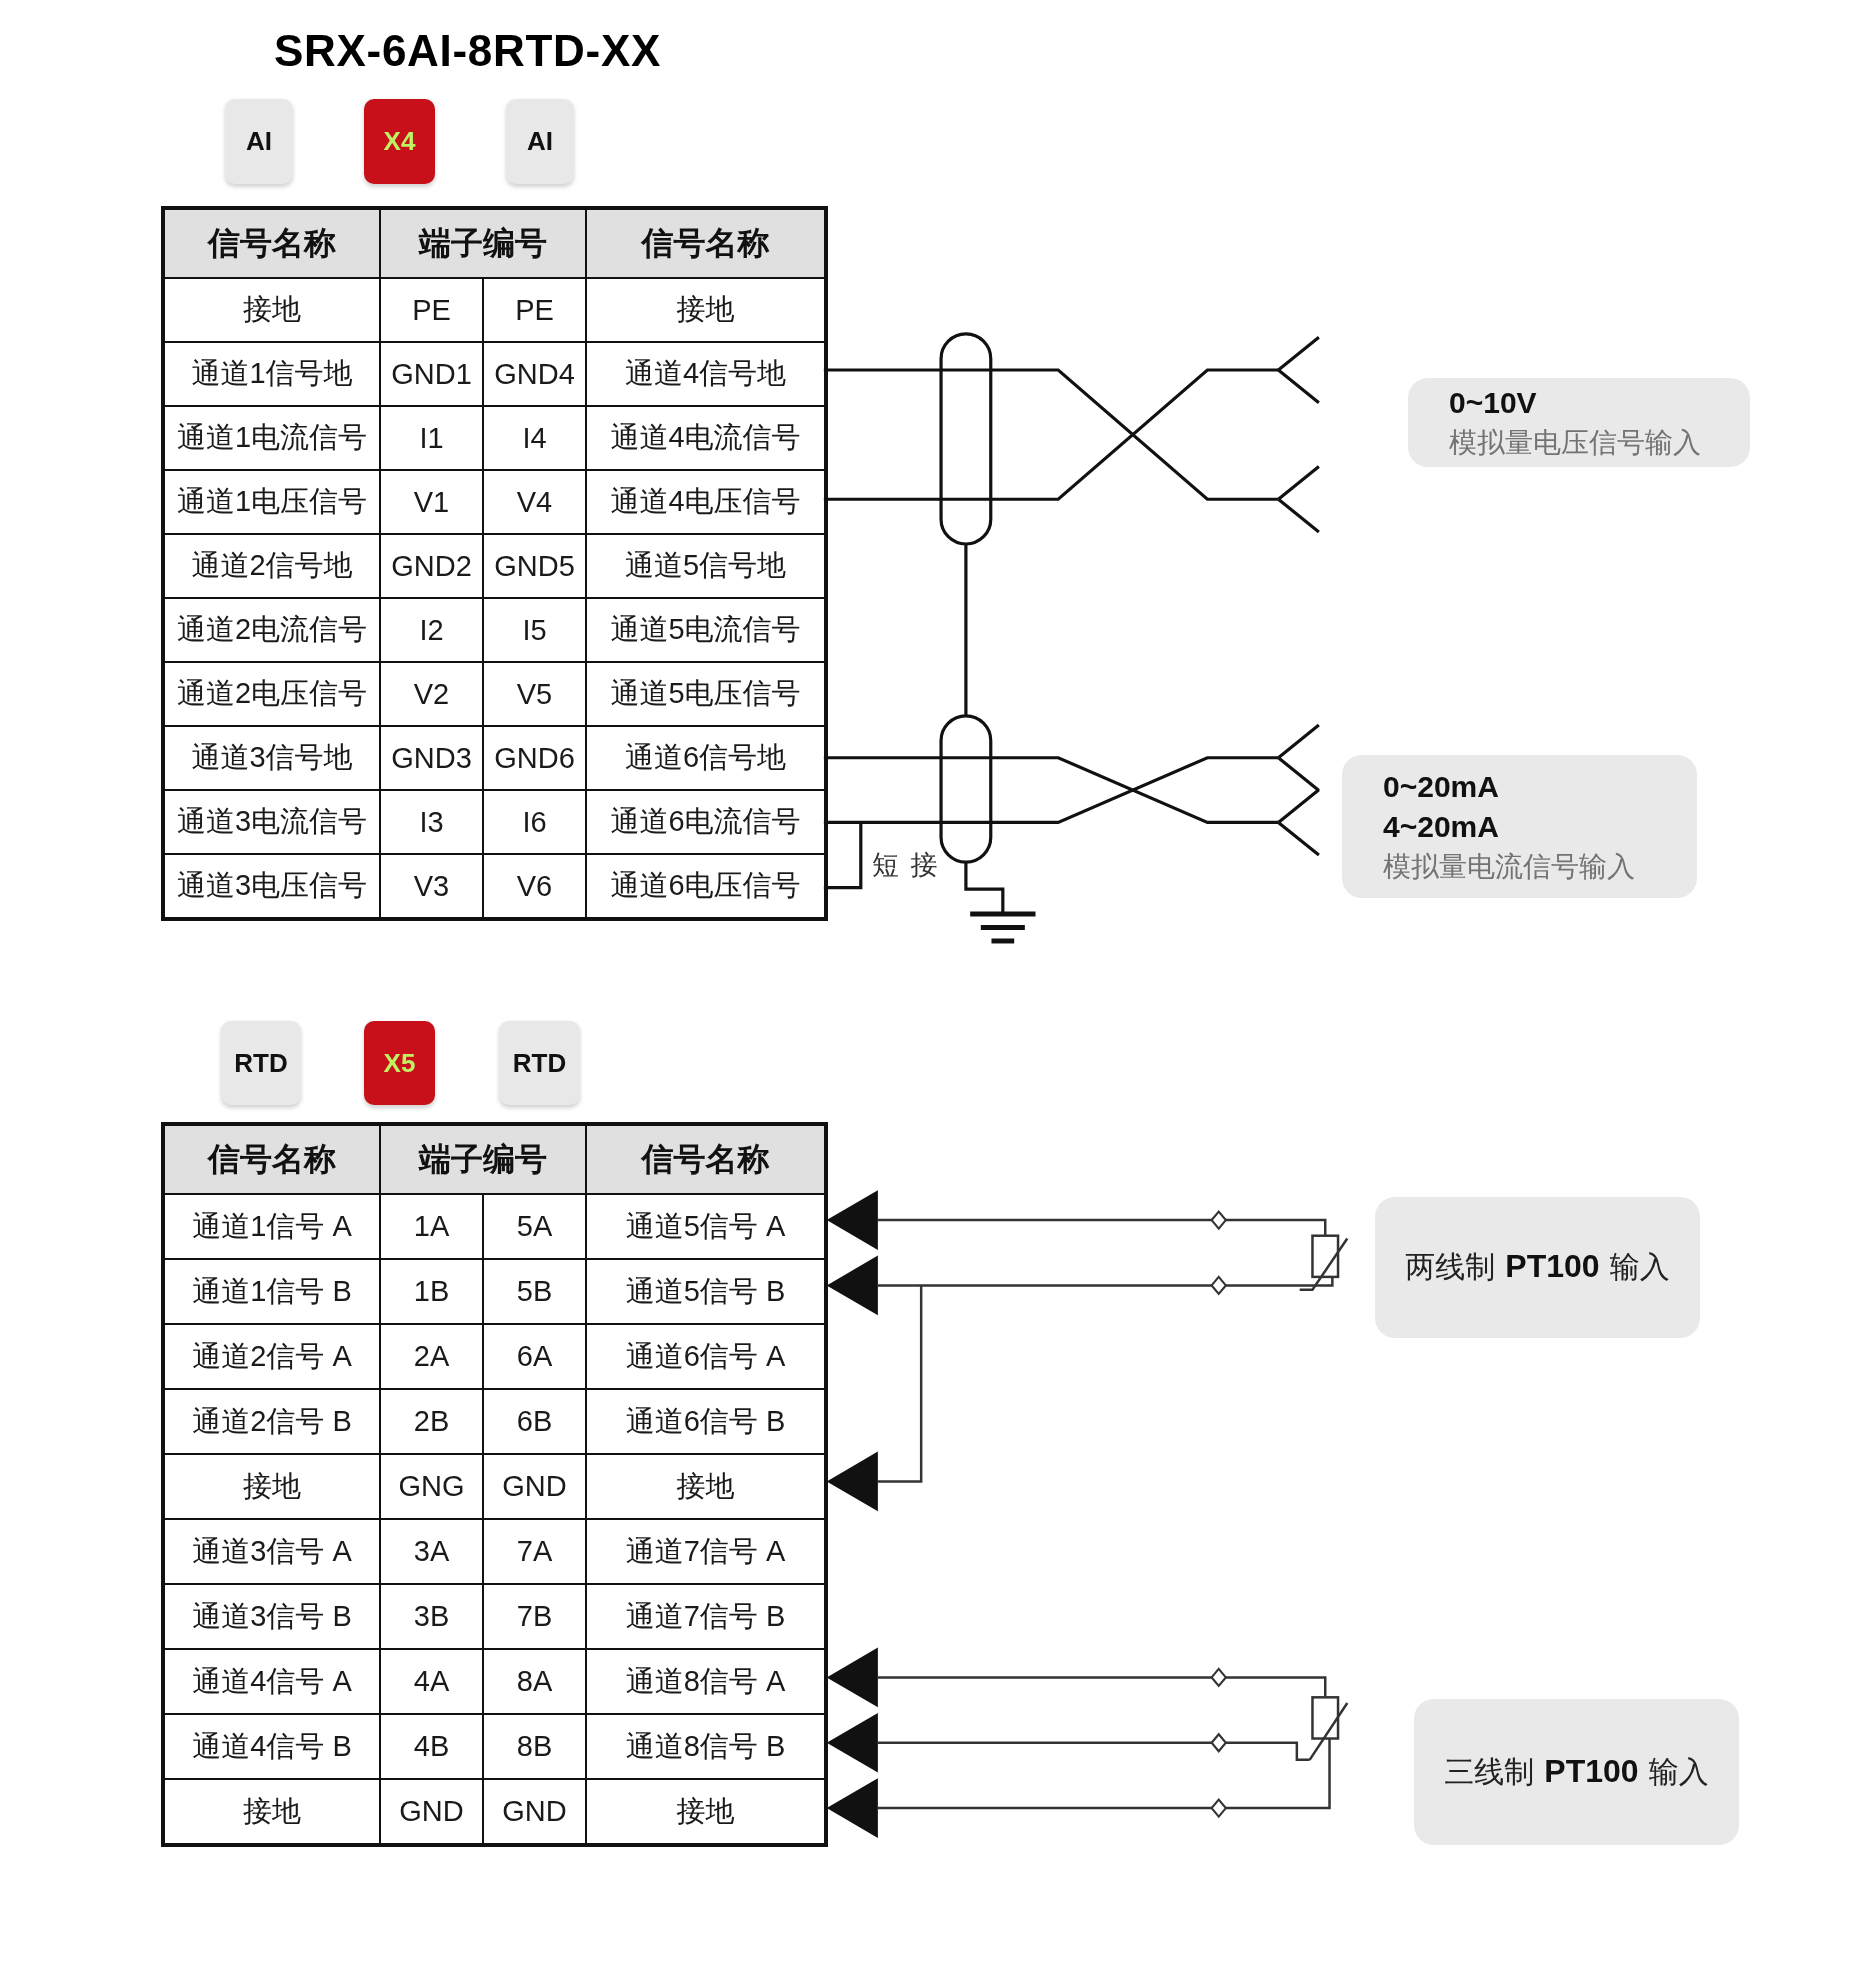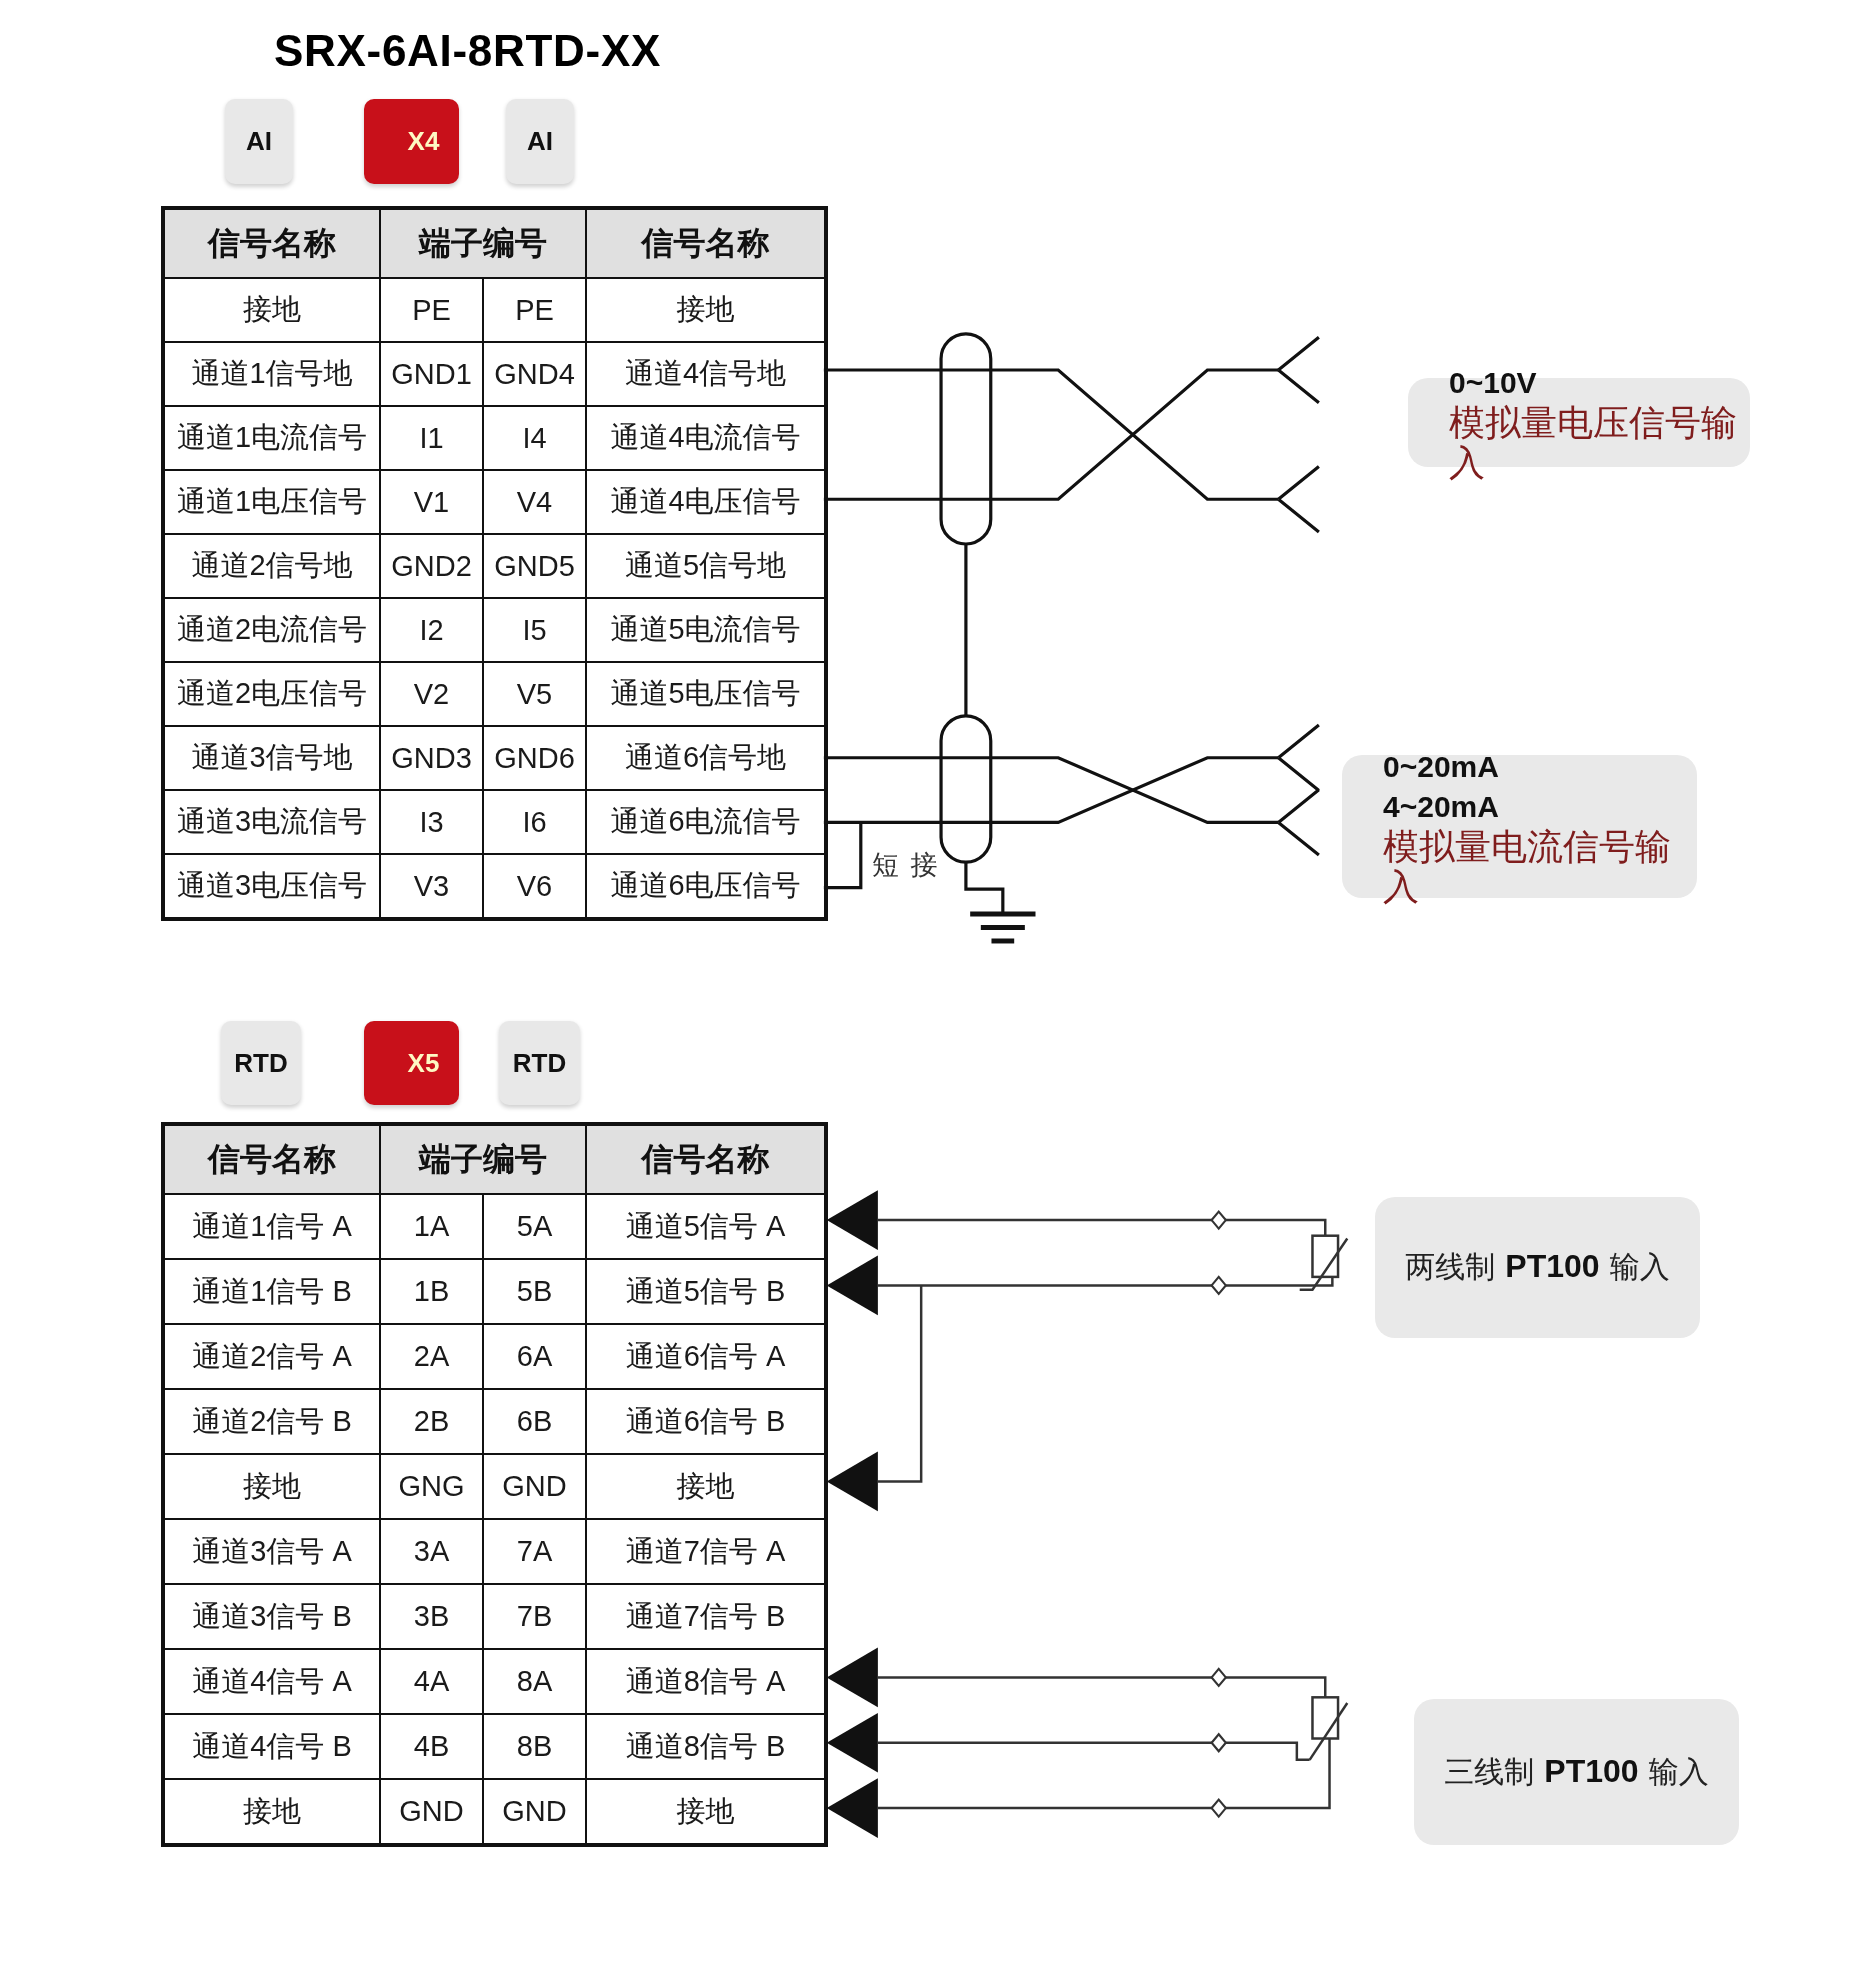--- a/index.html
+++ b/index.html
@@ -11,40 +11,40 @@
   
   .page-title{
     left:274px;top:25.6px;font-size:44px;font-weight:bold;letter-spacing:0.7px;color:#000;
   }
   
   .badge{
     display:flex;align-items:center;justify-content:center;
     background:#e8e8e8;border-radius:10px;font-size:26px;font-weight:bold;color:#111;
     box-shadow:0 2.1px 4.3px rgba(0,0,0,.18);
   }
-  .badge.red{background:#c8101a;color:#fef9c3;padding-left:24px;}
+  .badge.red{background:#c8101a;color:#bef264;}
   
   table.tbl{border-collapse:collapse;table-layout:fixed;background:#fff;}
   table.tbl{border:4.3px solid #111;}
   table.tbl th,table.tbl td{
     border:2.1px solid #111;text-align:center;vertical-align:middle;
     overflow:hidden;white-space:nowrap;padding:0;
   }
   table.tbl th{background:#e0e0e0;font-size:32px;font-weight:bold;height:67px;}
   table.tbl td{font-size:29px;font-weight:normal;color:#1a1a1a;}
   table.t1 td{height:62px;}
   table.t2 td{height:63px;}
   col.c-name1{width:217px;} col.c-term{width:103px;} col.c-name2{width:240px;}
   
   .lbox{
     background:#e9e9e9;border-radius:20px;
     display:flex;flex-direction:column;justify-content:center;
   }
   .lbox .lb-bold{font-weight:bold;font-size:30px;line-height:40px;color:#111;}
-  .lbox .lb-reg{font-weight:normal;font-size:36px;line-height:40px;color:#7f1d1d;}
+  .lbox .lb-reg{font-weight:normal;font-size:28px;line-height:40px;color:#737373;}
   .lbox.pad{padding-left:41px;}
   .lbox.center{align-items:center;}
   .pt-line{font-size:30px;color:#222;display:flex;align-items:baseline;}
   .pt-line .pt-bold{font-weight:bold;font-size:32px;margin:0 10px;color:#111;}
   
   .jumper-label{
     font-size:27px;color:#333;letter-spacing:11.4px;text-align:right;
   }
   svg{display:block;}
 </style>

